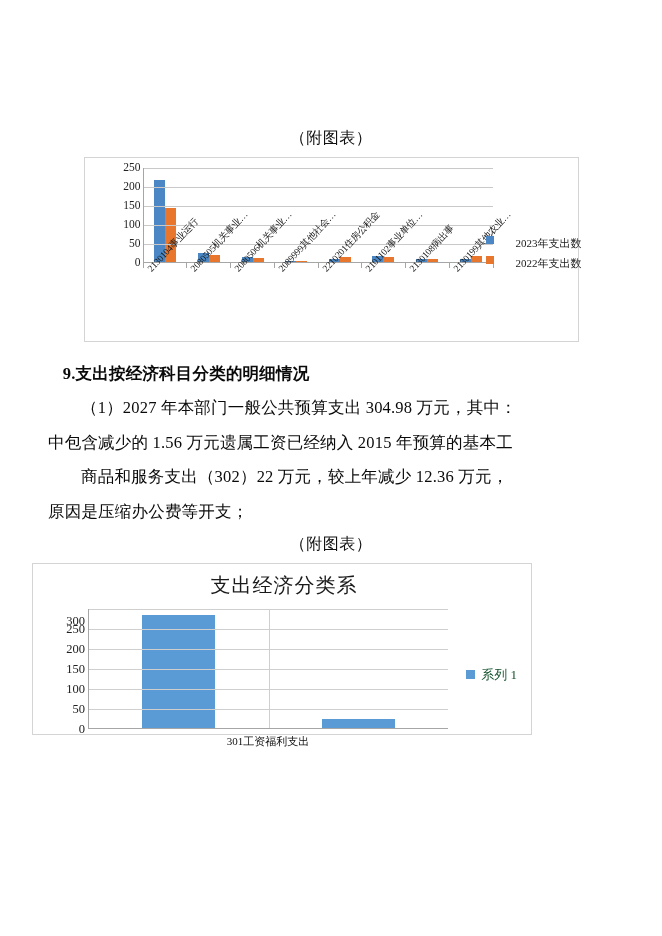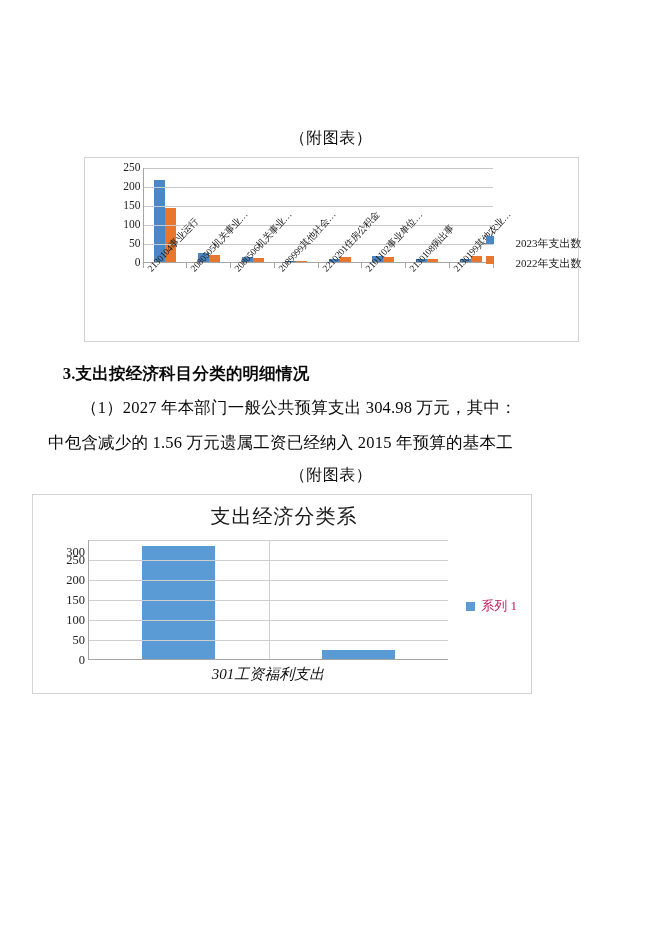--- a/index.html
+++ b/index.html
@@ -159,21 +159,21 @@
     letter-spacing: 0.2px;
     color: #0a0a0a;
   }
   .p-head { text-indent: 0.9em; font-weight: 700; }
   .p-indent { text-indent: 2em; }
   .p-flat { text-indent: 0; }
 
   
   #chart2 {
     width: 500px;
-    height: 200px;
+    height: 172px;
     margin-left: 32px;
   }
   #chart2 .inner { position: absolute; inset: 0; }
 
   .c2-title {
     position: absolute;
     left: 0; right: 0;
     top: 8px;
     text-align: center;
     font-size: 20px;
@@ -239,35 +239,34 @@
   .c2-xlabels {
     position: absolute;
     left: 55px;
     top: 170px;
     width: 360px;
     display: flex;
   }
   .c2-xlabels span {
     flex: 1 1 0;
     text-align: center;
-    font-size: 15px;
+    font-size: 11px;
     color: #111;
     white-space: nowrap;
-    font-style: italic;
   }
 
   .c2-legend {
     position: absolute;
     right: 14px;
     top: 102px;
     display: flex;
     align-items: center;
     gap: 6px;
     font-size: 13px;
-    color: #be185d;
+    color: #14532d;
   }
   .c2-legend .swatch { width: 9px; height: 9px; background: #5B9BD5; }
 </style>
 </head>
 <body>
 
 <div class="page">
 
   <div class="caption caption-1">（附图表）</div>
 
@@ -350,23 +349,25 @@
           </div>
           <div class="row">
             <span class="swatch" style="background: rgb(232, 118, 44);"></span>
             <span>2022年支出数</span>
           </div>
         </div>
     </div>
   </div>
 
   <div class="body-text">
-    <p class="p-head">3.支出按经济科目分类的明细情况</p>
+    <p class="p-head">9.支出按经济科目分类的明细情况</p>
     <p class="p-indent">（1）2027 年本部门一般公共预算支出 304.98 万元，其中：</p>
     <p class="p-flat">中包含减少的 1.56 万元遗属工资已经纳入 2015 年预算的基本工</p>
+    <p class="p-indent">商品和服务支出（302）22 万元，较上年减少 12.36 万元，</p>
+    <p class="p-flat">原因是压缩办公费等开支；</p>
   </div>
 
   <div class="caption caption-2">（附图表）</div>
 
   <div class="chart-box" id="chart2">
     <div class="inner">
       <div class="c2-title">支出经济分类系</div>
       <div class="c2-ylabels">
           <span style="top: 120px;">0</span>
           <span style="top: 100px;">50</span>

